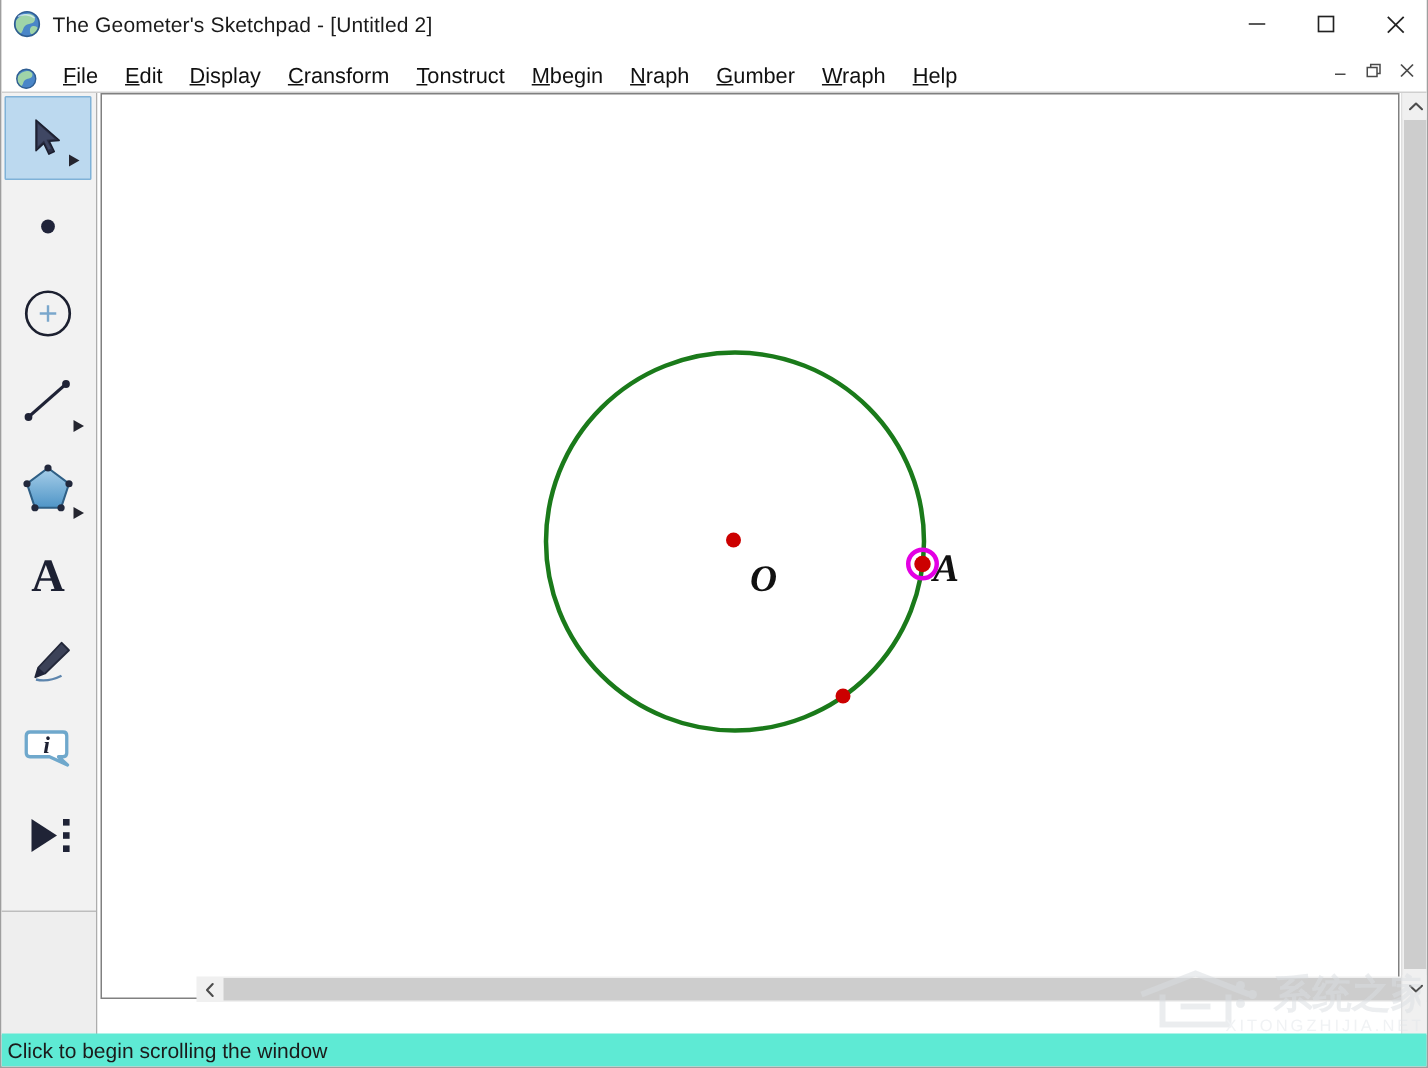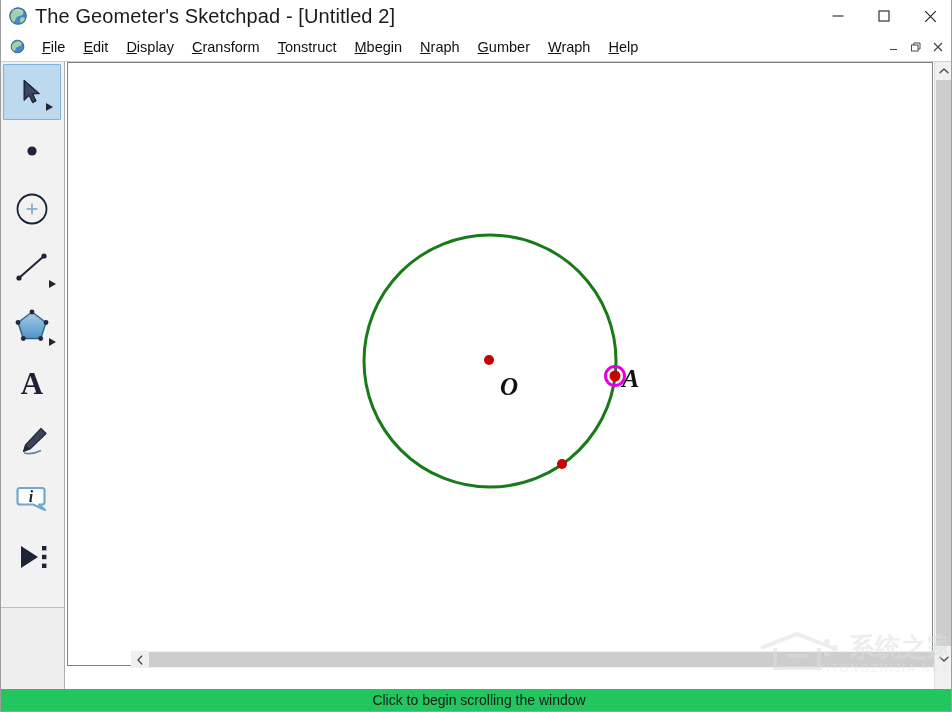--- a/index.html
+++ b/index.html
@@ -35,21 +35,21 @@
     display: flex;
     align-items: center;
   }
   .title-icon {
     width: 22px; height: 22px;
     margin-left: 6px; margin-right: 6px;
     flex: 0 0 auto;
     position: relative;
   }
   .title-text {
-    font-size: 20px;
+    font-size: 14px;
     color: #1b1b1b;
     font-family: "Liberation Sans", sans-serif;
     white-space: nowrap;
     letter-spacing: 0.1px;
   }
   .win-controls {
     position: absolute;
     right: 0; top: 0;
     height: 32px;
     display: flex;
@@ -62,21 +62,21 @@
     color: #222;
   }
 
   
   .menubar {
     position: absolute;
     left: 0; top: 32px;
     width: 952px; height: 30px;
     background: #ffffff;
     display: flex;
-    align-items: center;
+    align-items: flex-end;
     border-bottom: 1px solid #cfcfcf;
     box-sizing: border-box;
   }
   .menu-sysicon {
     width: 17px; height: 17px;
     margin-left: 8px; margin-right: 7px;
     position: relative;
     flex: 0 0 auto;
   }
   .menu-item {
@@ -235,39 +235,38 @@
     left: 18px; top: 1px;
     width: 798px; height: 15px;
     background: #cdcdcd;
   }
 
   
   .statusbar {
     position: absolute;
     left: 0; bottom: 0;
     width: 952px; height: 22px;
-    background: #22c55e;
-    display: flex;
-    align-items: center;
-    box-sizing: border-box;
-    justify-content: center;
+    background: #5eead4;
+    display: flex;
+    align-items: center;
+    box-sizing: border-box;
   }
   .status-text {
     font-size: 14px;
     color: #1b1b1b;
     padding-left: 4px;
     font-family: "Liberation Sans", sans-serif;
     white-space: nowrap;
   }
 
   
   .watermark {
     position: absolute;
     right: 4px;
-    bottom: 33px;
+    bottom: 18px;
     width: 190px;
     height: 56px;
     pointer-events: none;
     opacity: 0.5;
   }
 </style>
 </head>
 <body>
 
 <div class="app">

